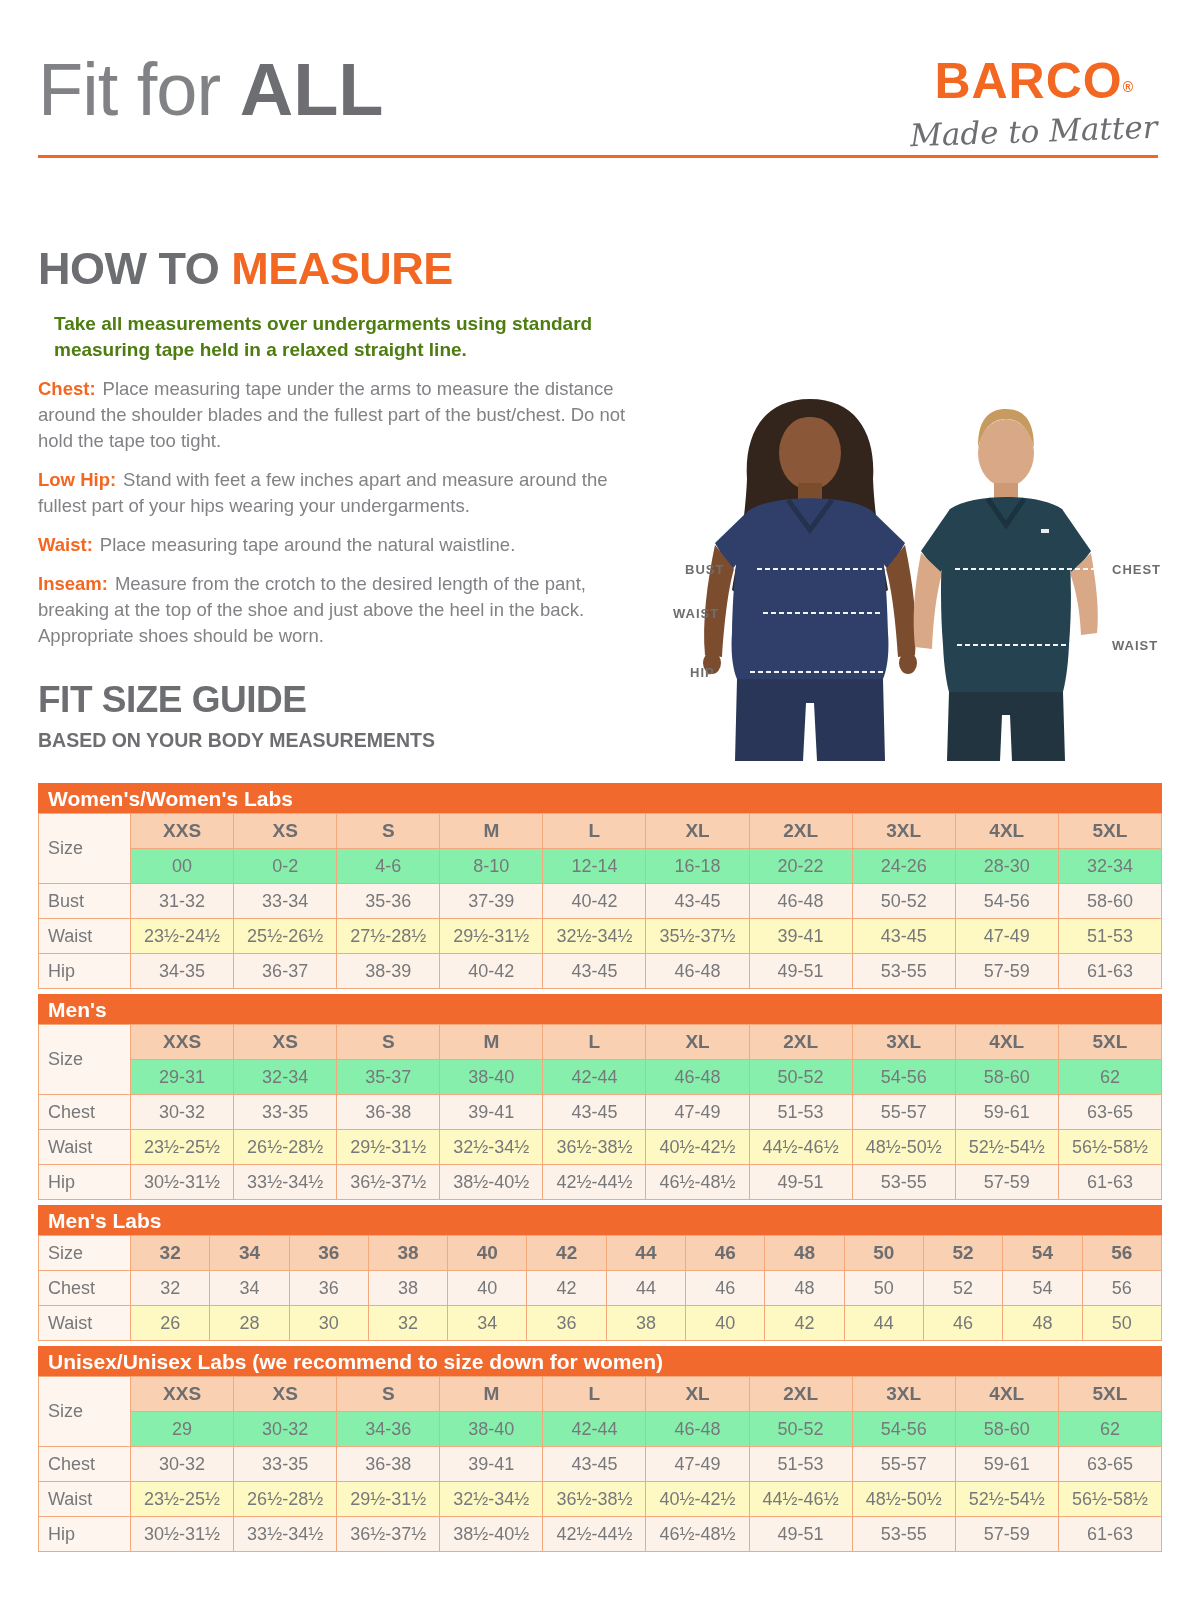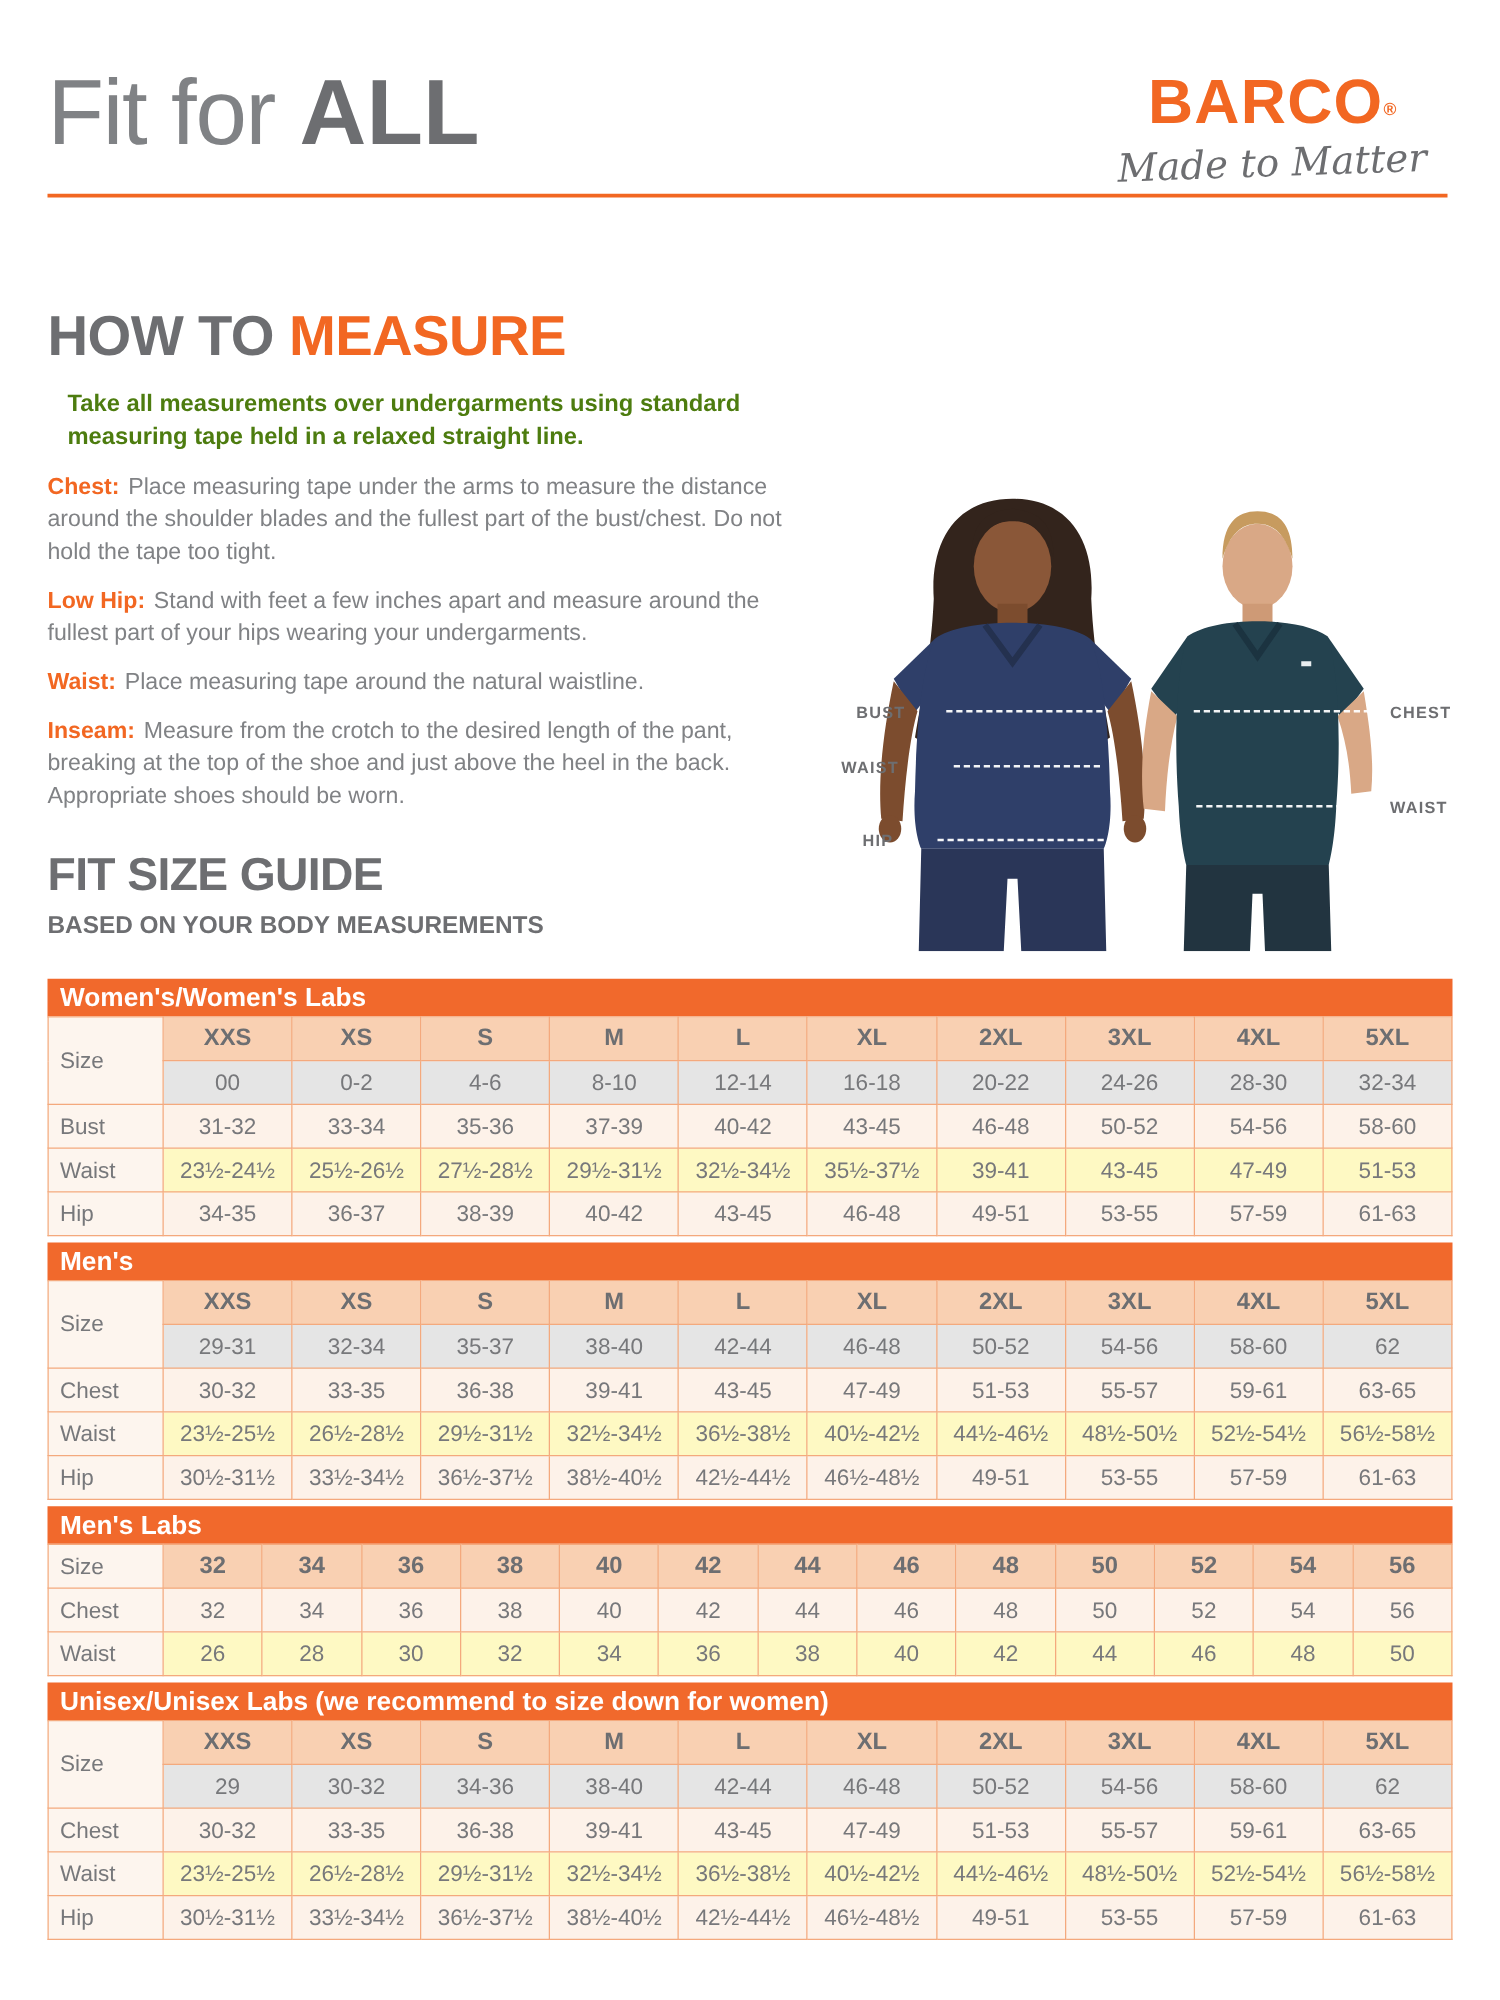--- a/index.html
+++ b/index.html
@@ -4,21 +4,21 @@
 <style>
   html,body{margin:0;padding:0;}
   body{
     width:1200px;height:1600px;background:#ffffff;position:relative;
     font-family:"Liberation Sans",sans-serif;color:#808285;overflow:hidden;
   }
   
   .header{position:absolute;top:50px;left:38px;right:42px;height:110px;}
   .title{font-size:74px;line-height:80px;color:#808285;letter-spacing:-1px;white-space:nowrap;}
   .title .bold{font-weight:bold;color:#6d6e71;letter-spacing:0;}
-  .brand{position:absolute;right:16px;top:6px;text-align:center;}
+  .brand{position:absolute;right:0;top:6px;text-align:center;}
   .brand-name{font-size:50px;line-height:50px;font-weight:bold;color:#F26722;letter-spacing:1px;}
   .brand-reg{font-size:14px;vertical-align:6px;font-weight:bold;color:#F26722;}
   .tagline{font-family:"DejaVu Serif",serif;font-style:italic;font-size:31px;line-height:34px;color:#6d6e71;margin-top:2px;transform:rotate(-2deg);}
   .rule{position:absolute;top:155px;left:38px;right:42px;height:3px;background:#F26722;}
 
   
   .howto{position:absolute;top:245px;left:38px;width:614px;}
   .howto-h{margin:0;font-size:45px;line-height:48px;font-weight:bold;color:#6d6e71;letter-spacing:-0.5px;}
   .howto-h .orange{color:#F26722;}
   .intro{font-size:19px;line-height:26px;font-weight:bold;color:#4d7c0f;margin:18px 16px 0;}
@@ -38,21 +38,21 @@
 
   
   #tables{position:absolute;top:783px;left:38px;width:1124px;}
   .tblsec{margin-top:5px;}
   .tblsec:first-child{margin-top:0;}
   .banner{background:#F1692C;color:#ffffff;font-weight:bold;font-size:21px;line-height:21px;padding:5px 10px 4px;}
   table{width:100%;border-collapse:collapse;table-layout:fixed;}
   th,td{border:1px solid #F4A97D;height:34px;padding:0;text-align:center;
         font-size:18px;font-weight:normal;color:#77787b;}
   th.hdr{background:#F9D0B2;font-weight:bold;font-size:19px;color:#6d6e71;}
-  .numrow td{background:#e5e5e5;}
+  .numrow td{background:#86efac;}
   tbody tr.odd td{background:#FDF2E9;}
   tbody tr.even td{background:#fef9c3;}
   .lblcell{background:#FDF5EE !important;text-align:left;padding-left:9px;color:#77787b;font-size:18px;font-weight:normal;}
 </style>
 </head>
 <body>
 
 <div class="header">
   <div class="title"><span>Fit for </span><span class="bold">ALL</span></div>
   <div class="brand">

